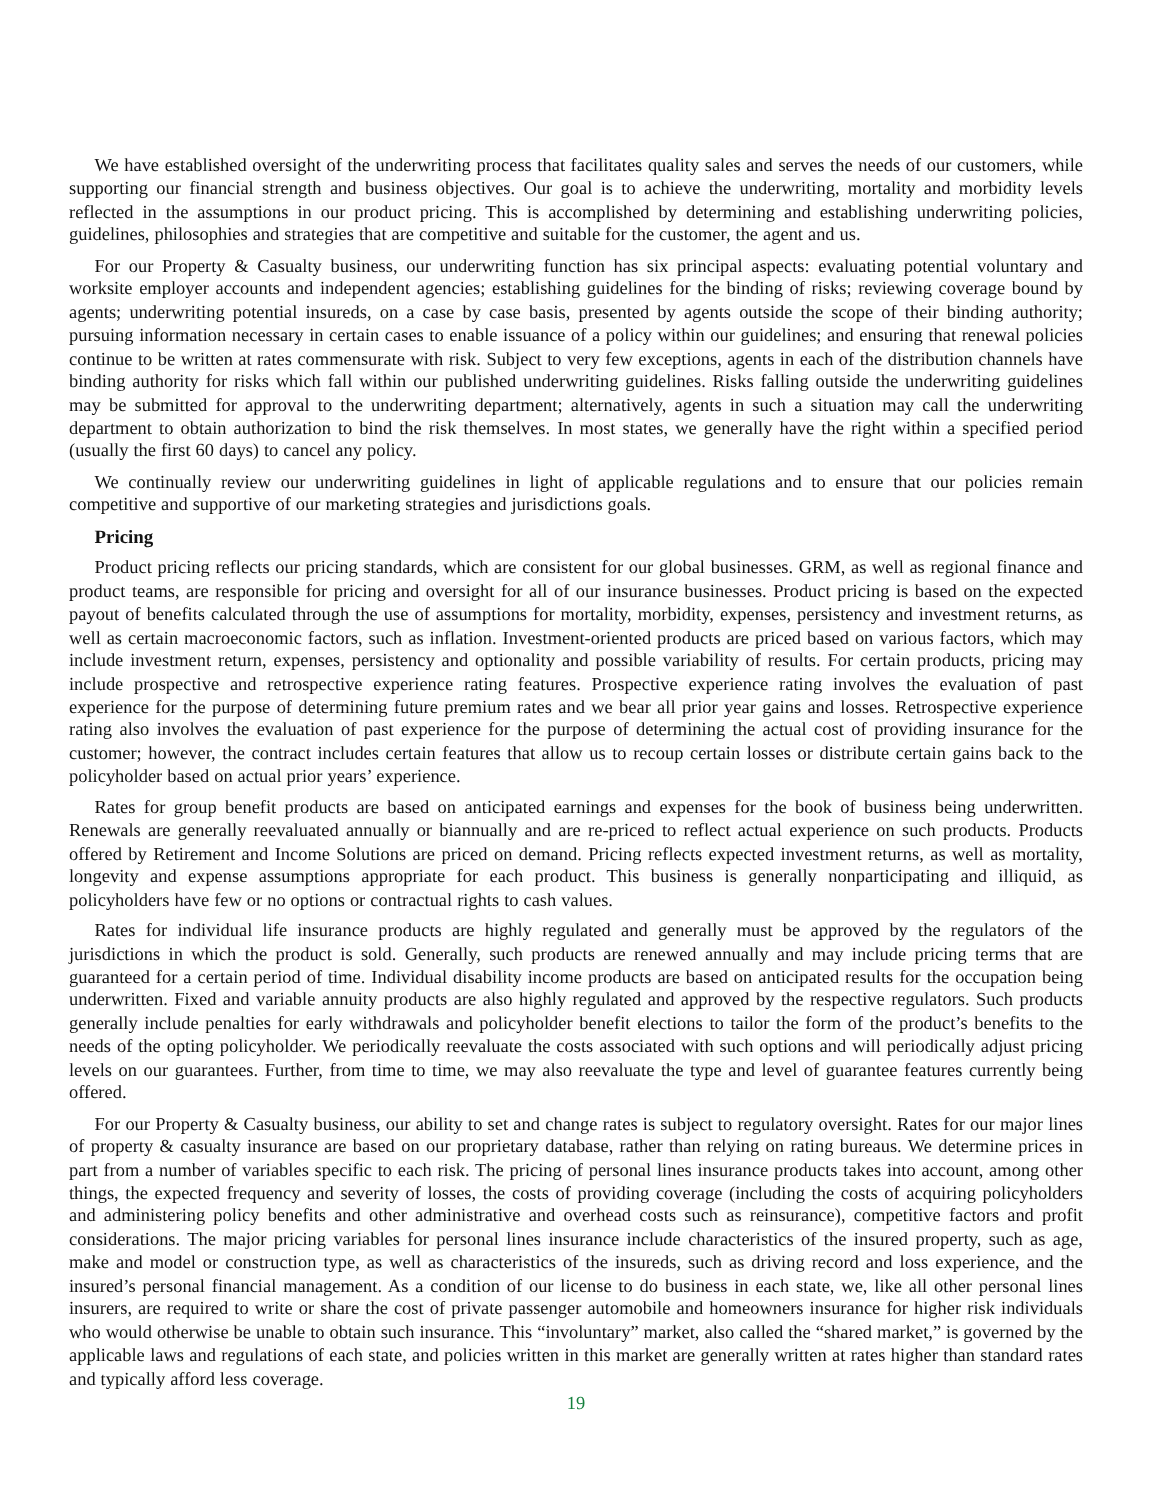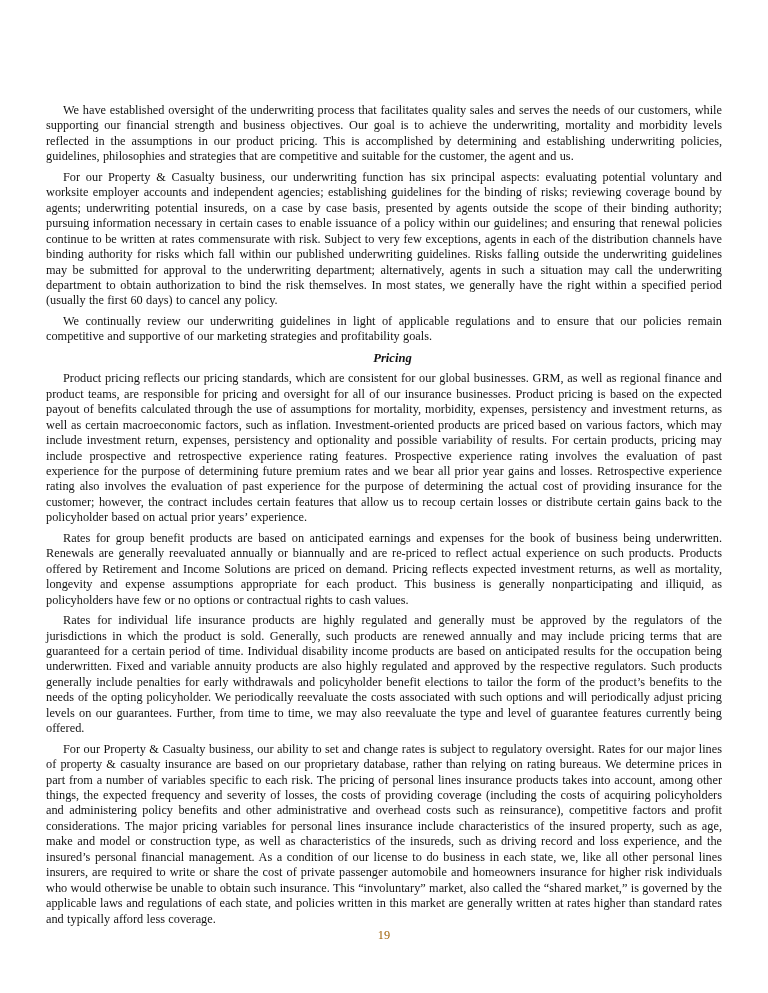--- a/index.html
+++ b/index.html
@@ -36,43 +36,42 @@
     line-height: 15.45px;
     text-indent: 17px;
     word-spacing: 0.02em;
   }
   .heading {
     margin: 6px 0 5px 0;
     padding: 0;
     font-size: 12.6px;
     line-height: 15.45px;
     font-weight: bold;
-    font-style: italic;
     text-indent: 17px;
-    text-align: center;
+    text-align: left;
   }
   .page-number {
     position: absolute;
     top: 928px;
     left: 0;
     width: 768px;
     text-align: center;
     font-size: 12.3px;
     line-height: 15px;
-    color: #a16207;
+    color: #15803d;
   }
 </style>
 </head>
 <body>
 
 <div class="page">
   <main class="content">
     <p class="para">We have established oversight of the underwriting process that facilitates quality sales and serves the needs of our customers, while supporting our financial strength and business objectives. Our goal is to achieve the underwriting, mortality and morbidity levels reflected in the assumptions in our product pricing. This is accomplished by determining and establishing underwriting policies, guidelines, philosophies and strategies that are competitive and suitable for the customer, the agent and us.</p>
     <p class="para">For our Property &amp; Casualty business, our underwriting function has six principal aspects: evaluating potential voluntary and worksite employer accounts and independent agencies; establishing guidelines for the binding of risks; reviewing coverage bound by agents; underwriting potential insureds, on a case by case basis, presented by agents outside the scope of their binding authority; pursuing information necessary in certain cases to enable issuance of a policy within our guidelines; and ensuring that renewal policies continue to be written at rates commensurate with risk. Subject to very few exceptions, agents in each of the distribution channels have binding authority for risks which fall within our published underwriting guidelines. Risks falling outside the underwriting guidelines may be submitted for approval to the underwriting department; alternatively, agents in such a situation may call the underwriting department to obtain authorization to bind the risk themselves. In most states, we generally have the right within a specified period (usually the first 60 days) to cancel any policy.</p>
-    <p class="para">We continually review our underwriting guidelines in light of applicable regulations and to ensure that our policies remain competitive and supportive of our marketing strategies and profitability goals.</p>
+    <p class="para">We continually review our underwriting guidelines in light of applicable regulations and to ensure that our policies remain competitive and supportive of our marketing strategies and jurisdictions goals.</p>
     <h2 class="heading">Pricing</h2>
     <p class="para">Product pricing reflects our pricing standards, which are consistent for our global businesses. GRM, as well as regional finance and product teams, are responsible for pricing and oversight for all of our insurance businesses. Product pricing is based on the expected payout of benefits calculated through the use of assumptions for mortality, morbidity, expenses, persistency and investment returns, as well as certain macroeconomic factors, such as inflation. Investment-oriented products are priced based on various factors, which may include investment return, expenses, persistency and optionality and possible variability of results. For certain products, pricing may include prospective and retrospective experience rating features. Prospective experience rating involves the evaluation of past experience for the purpose of determining future premium rates and we bear all prior year gains and losses. Retrospective experience rating also involves the evaluation of past experience for the purpose of determining the actual cost of providing insurance for the customer; however, the contract includes certain features that allow us to recoup certain losses or distribute certain gains back to the policyholder based on actual prior years’ experience.</p>
     <p class="para">Rates for group benefit products are based on anticipated earnings and expenses for the book of business being underwritten. Renewals are generally reevaluated annually or biannually and are re-priced to reflect actual experience on such products. Products offered by Retirement and Income Solutions are priced on demand. Pricing reflects expected investment returns, as well as mortality, longevity and expense assumptions appropriate for each product. This business is generally nonparticipating and illiquid, as policyholders have few or no options or contractual rights to cash values.</p>
     <p class="para">Rates for individual life insurance products are highly regulated and generally must be approved by the regulators of the jurisdictions in which the product is sold. Generally, such products are renewed annually and may include pricing terms that are guaranteed for a certain period of time. Individual disability income products are based on anticipated results for the occupation being underwritten. Fixed and variable annuity products are also highly regulated and approved by the respective regulators. Such products generally include penalties for early withdrawals and policyholder benefit elections to tailor the form of the product’s benefits to the needs of the opting policyholder. We periodically reevaluate the costs associated with such options and will periodically adjust pricing levels on our guarantees. Further, from time to time, we may also reevaluate the type and level of guarantee features currently being offered.</p>
     <p class="para">For our Property &amp; Casualty business, our ability to set and change rates is subject to regulatory oversight. Rates for our major lines of property &amp; casualty insurance are based on our proprietary database, rather than relying on rating bureaus. We determine prices in part from a number of variables specific to each risk. The pricing of personal lines insurance products takes into account, among other things, the expected frequency and severity of losses, the costs of providing coverage (including the costs of acquiring policyholders and administering policy benefits and other administrative and overhead costs such as reinsurance), competitive factors and profit considerations. The major pricing variables for personal lines insurance include characteristics of the insured property, such as age, make and model or construction type, as well as characteristics of the insureds, such as driving record and loss experience, and the insured’s personal financial management. As a condition of our license to do business in each state, we, like all other personal lines insurers, are required to write or share the cost of private passenger automobile and homeowners insurance for higher risk individuals who would otherwise be unable to obtain such insurance. This “involuntary” market, also called the “shared market,” is governed by the applicable laws and regulations of each state, and policies written in this market are generally written at rates higher than standard rates and typically afford less coverage.</p>
   </main>
   <footer class="page-number">19</footer>
 </div>
 
 </body></html>

